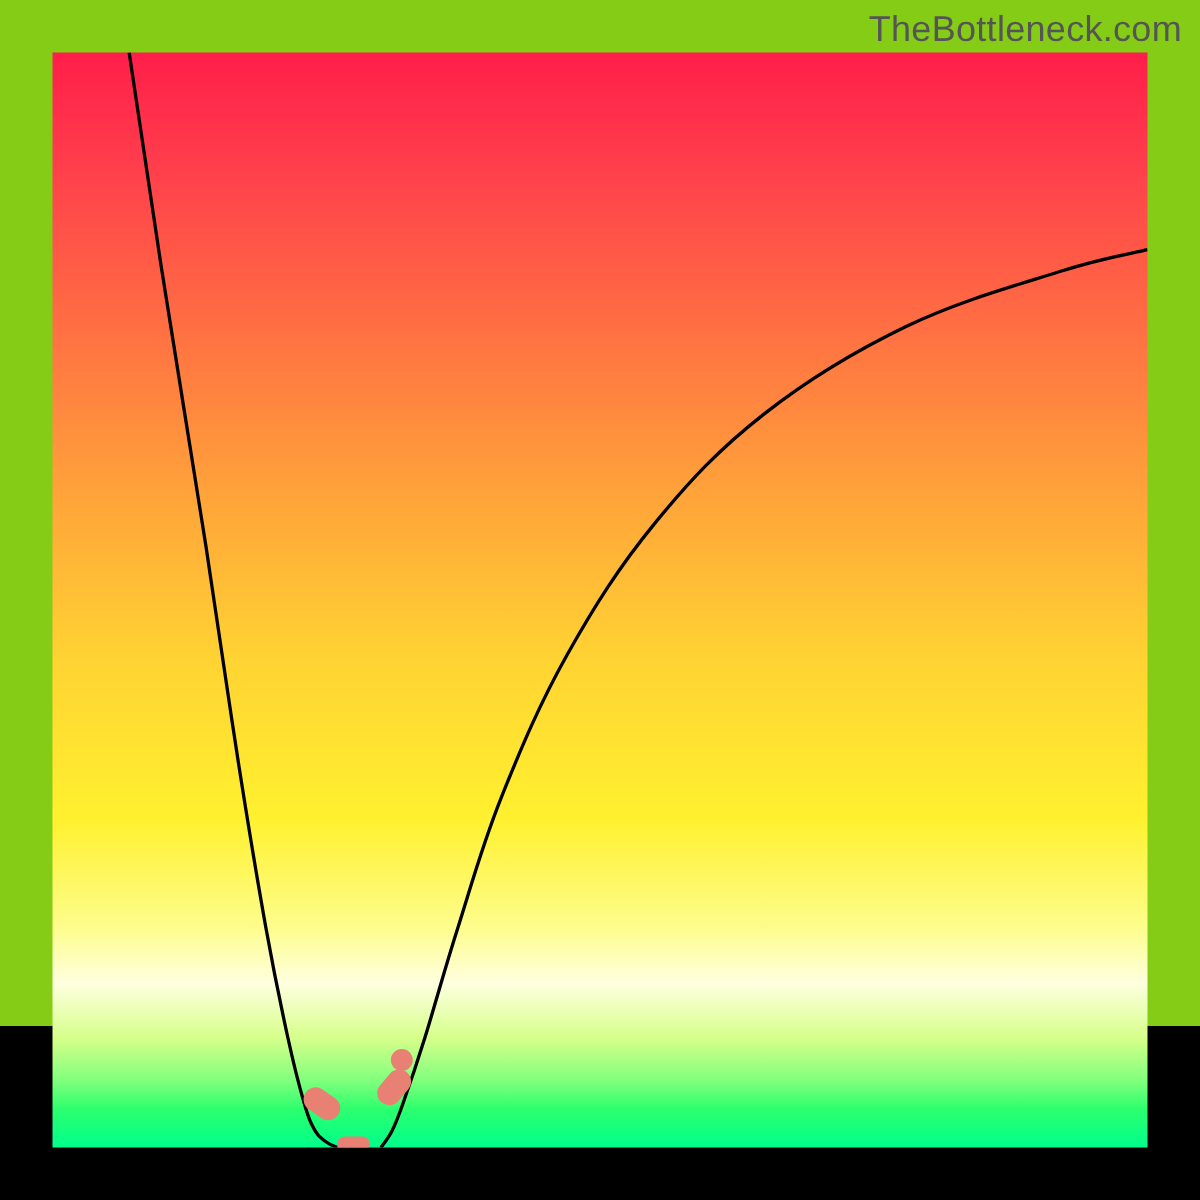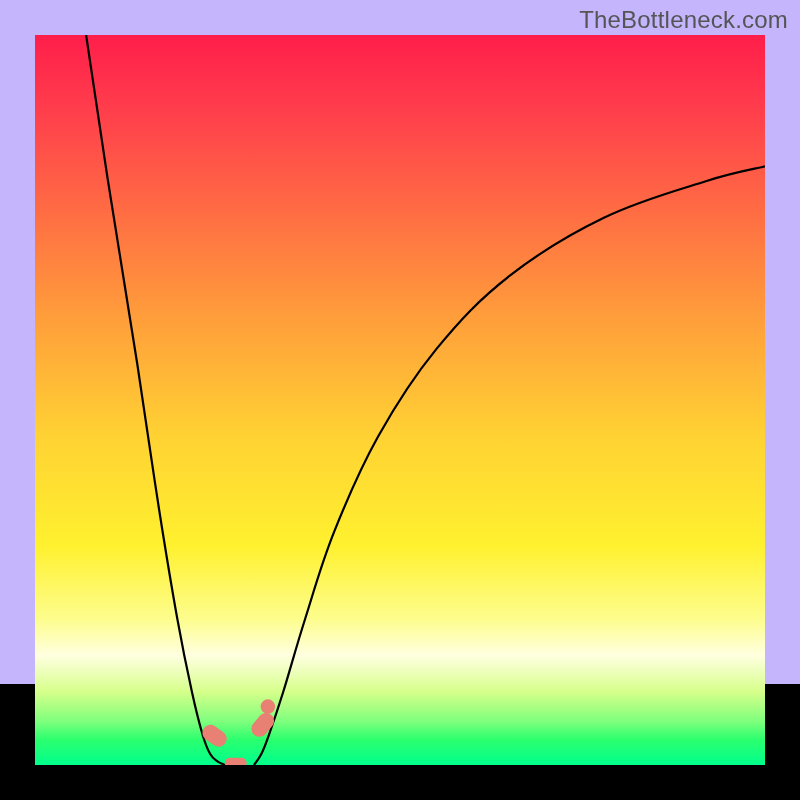--- a/index.html
+++ b/index.html
@@ -8,21 +8,21 @@
     width: 800px;
     height: 800px;
     overflow: hidden;
     background: #000;
     font-family: Arial, Helvetica, sans-serif;
   }
   .chart-container {
     position: relative;
     width: 800px;
     height: 684px;
-    background: #c4b5fd;
+    background: #84cc16;
   }
   .watermark {
     position: absolute;
     top: 6px;
     right: 12px;
     color: #555;
     font-size: 24px;
     font-weight: 400;
     letter-spacing: 0.2px;
     z-index: 5;

